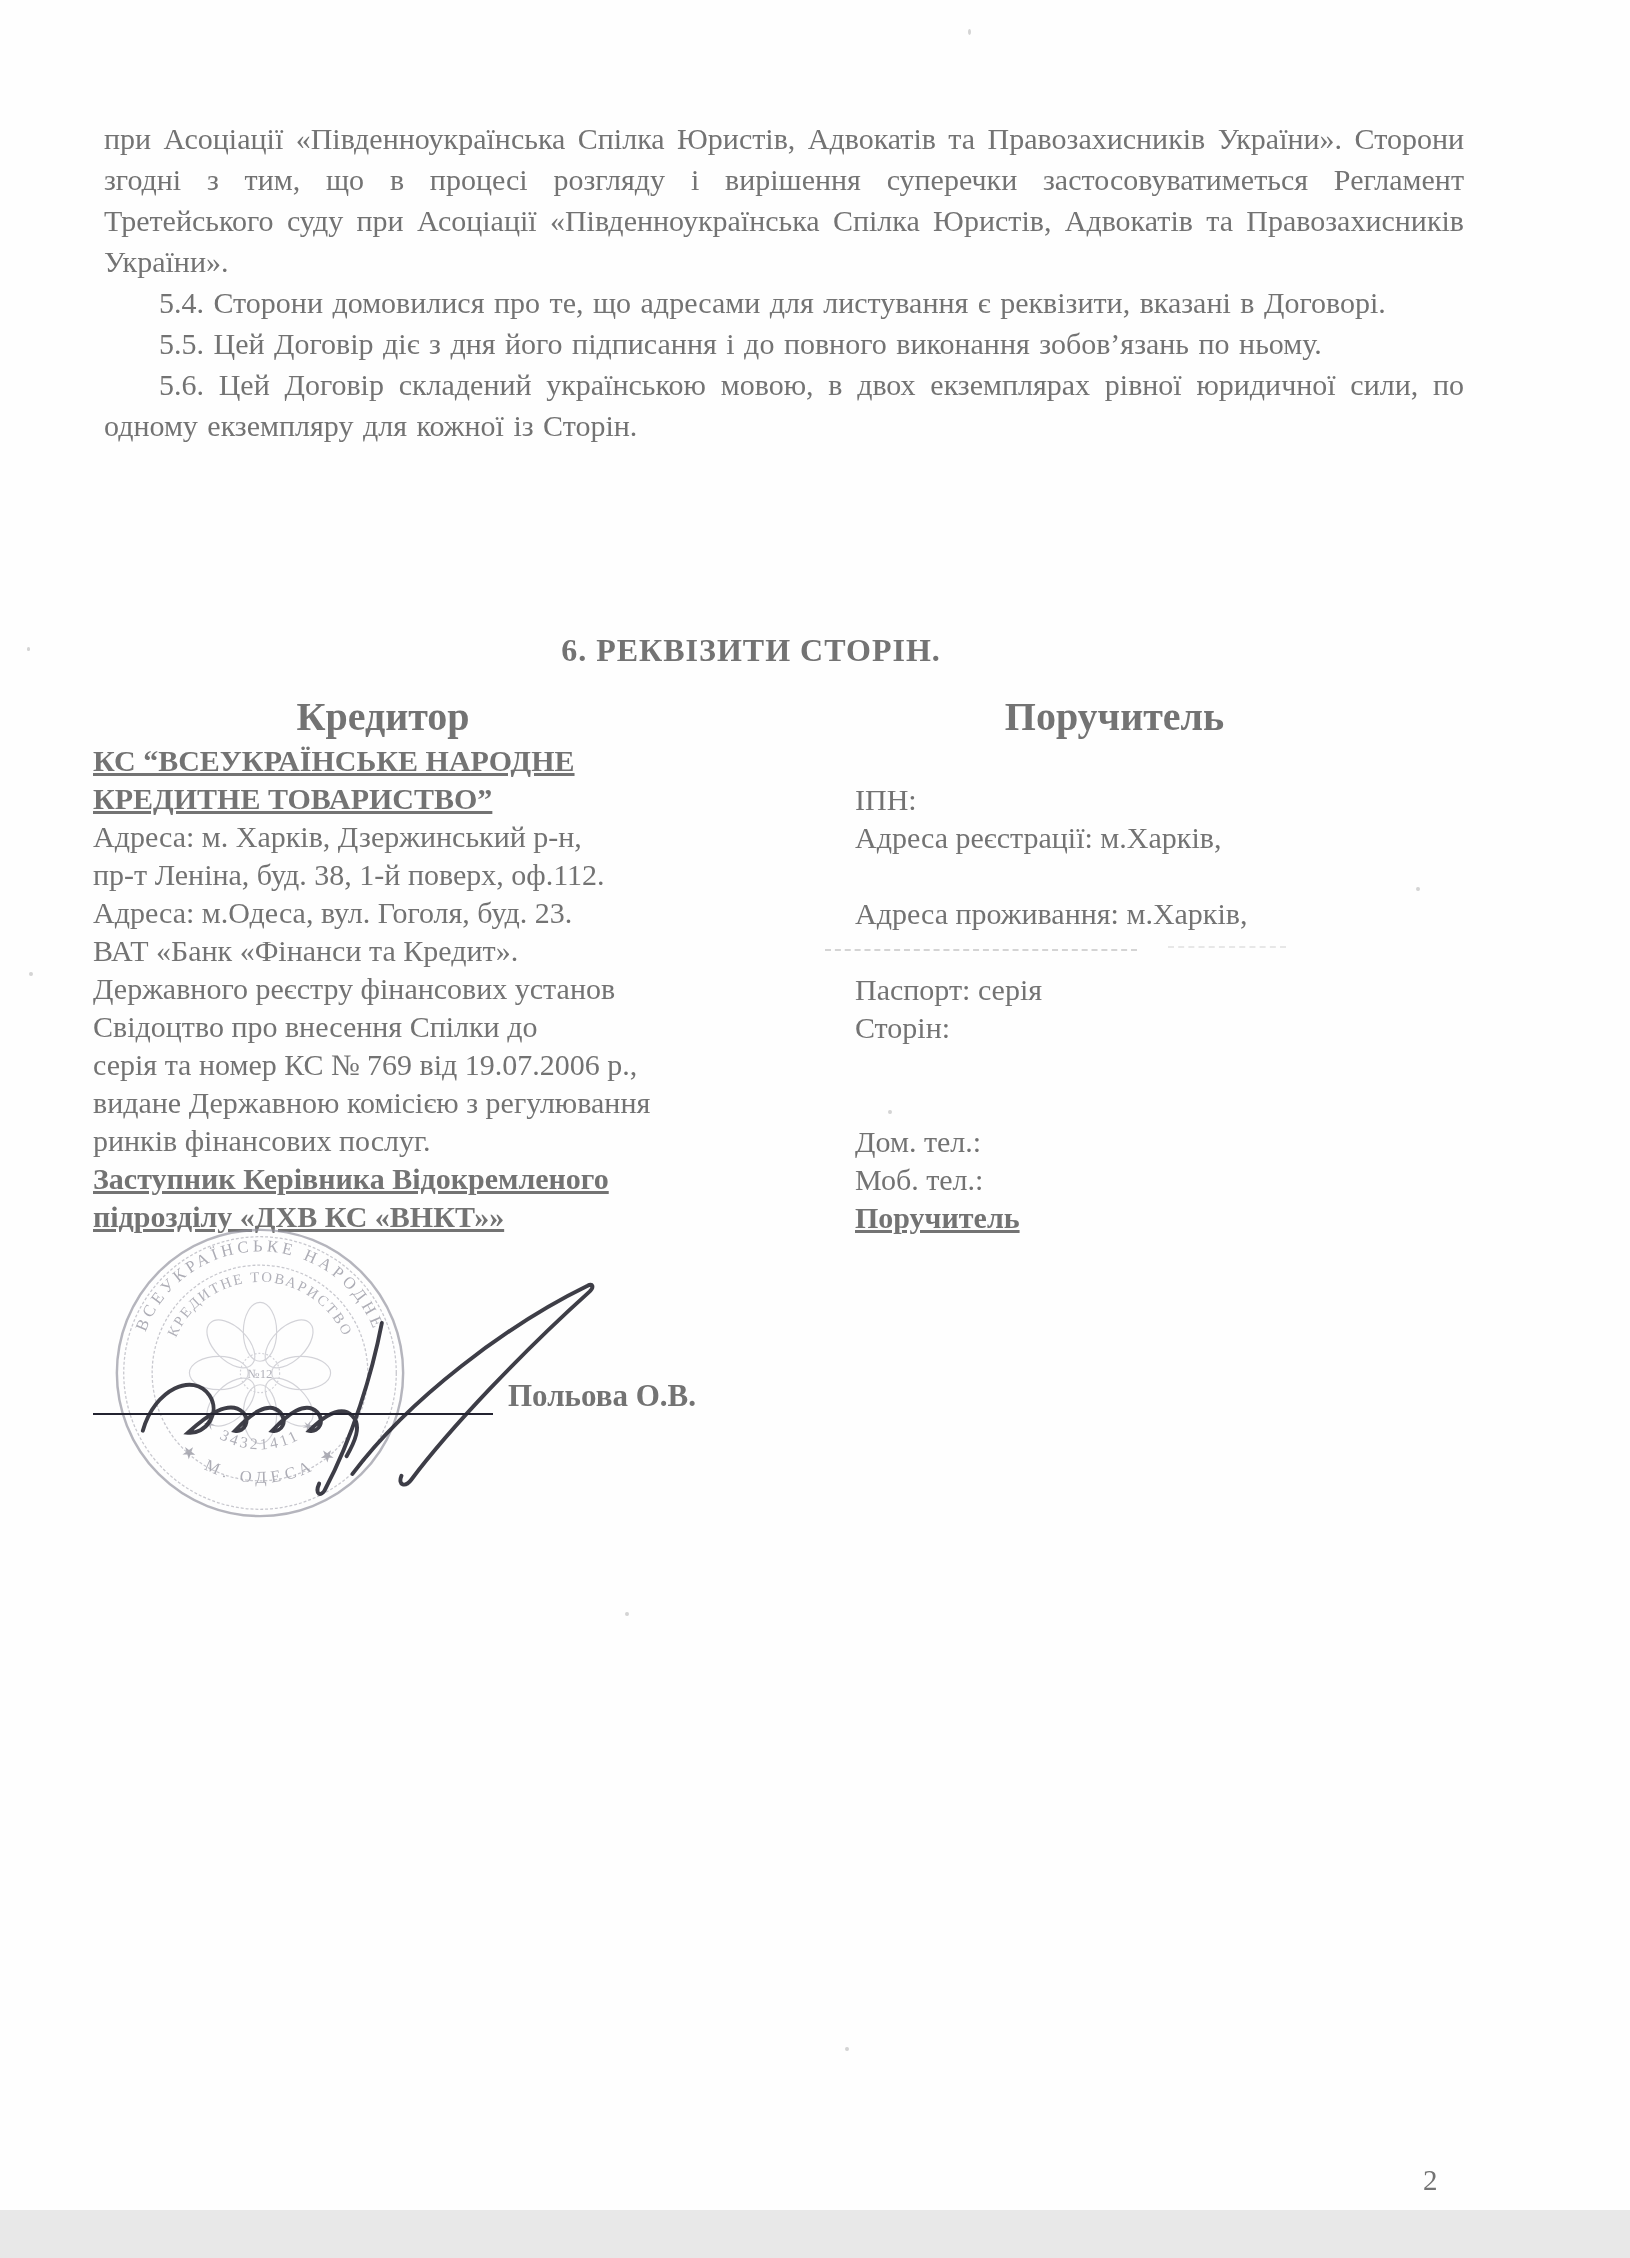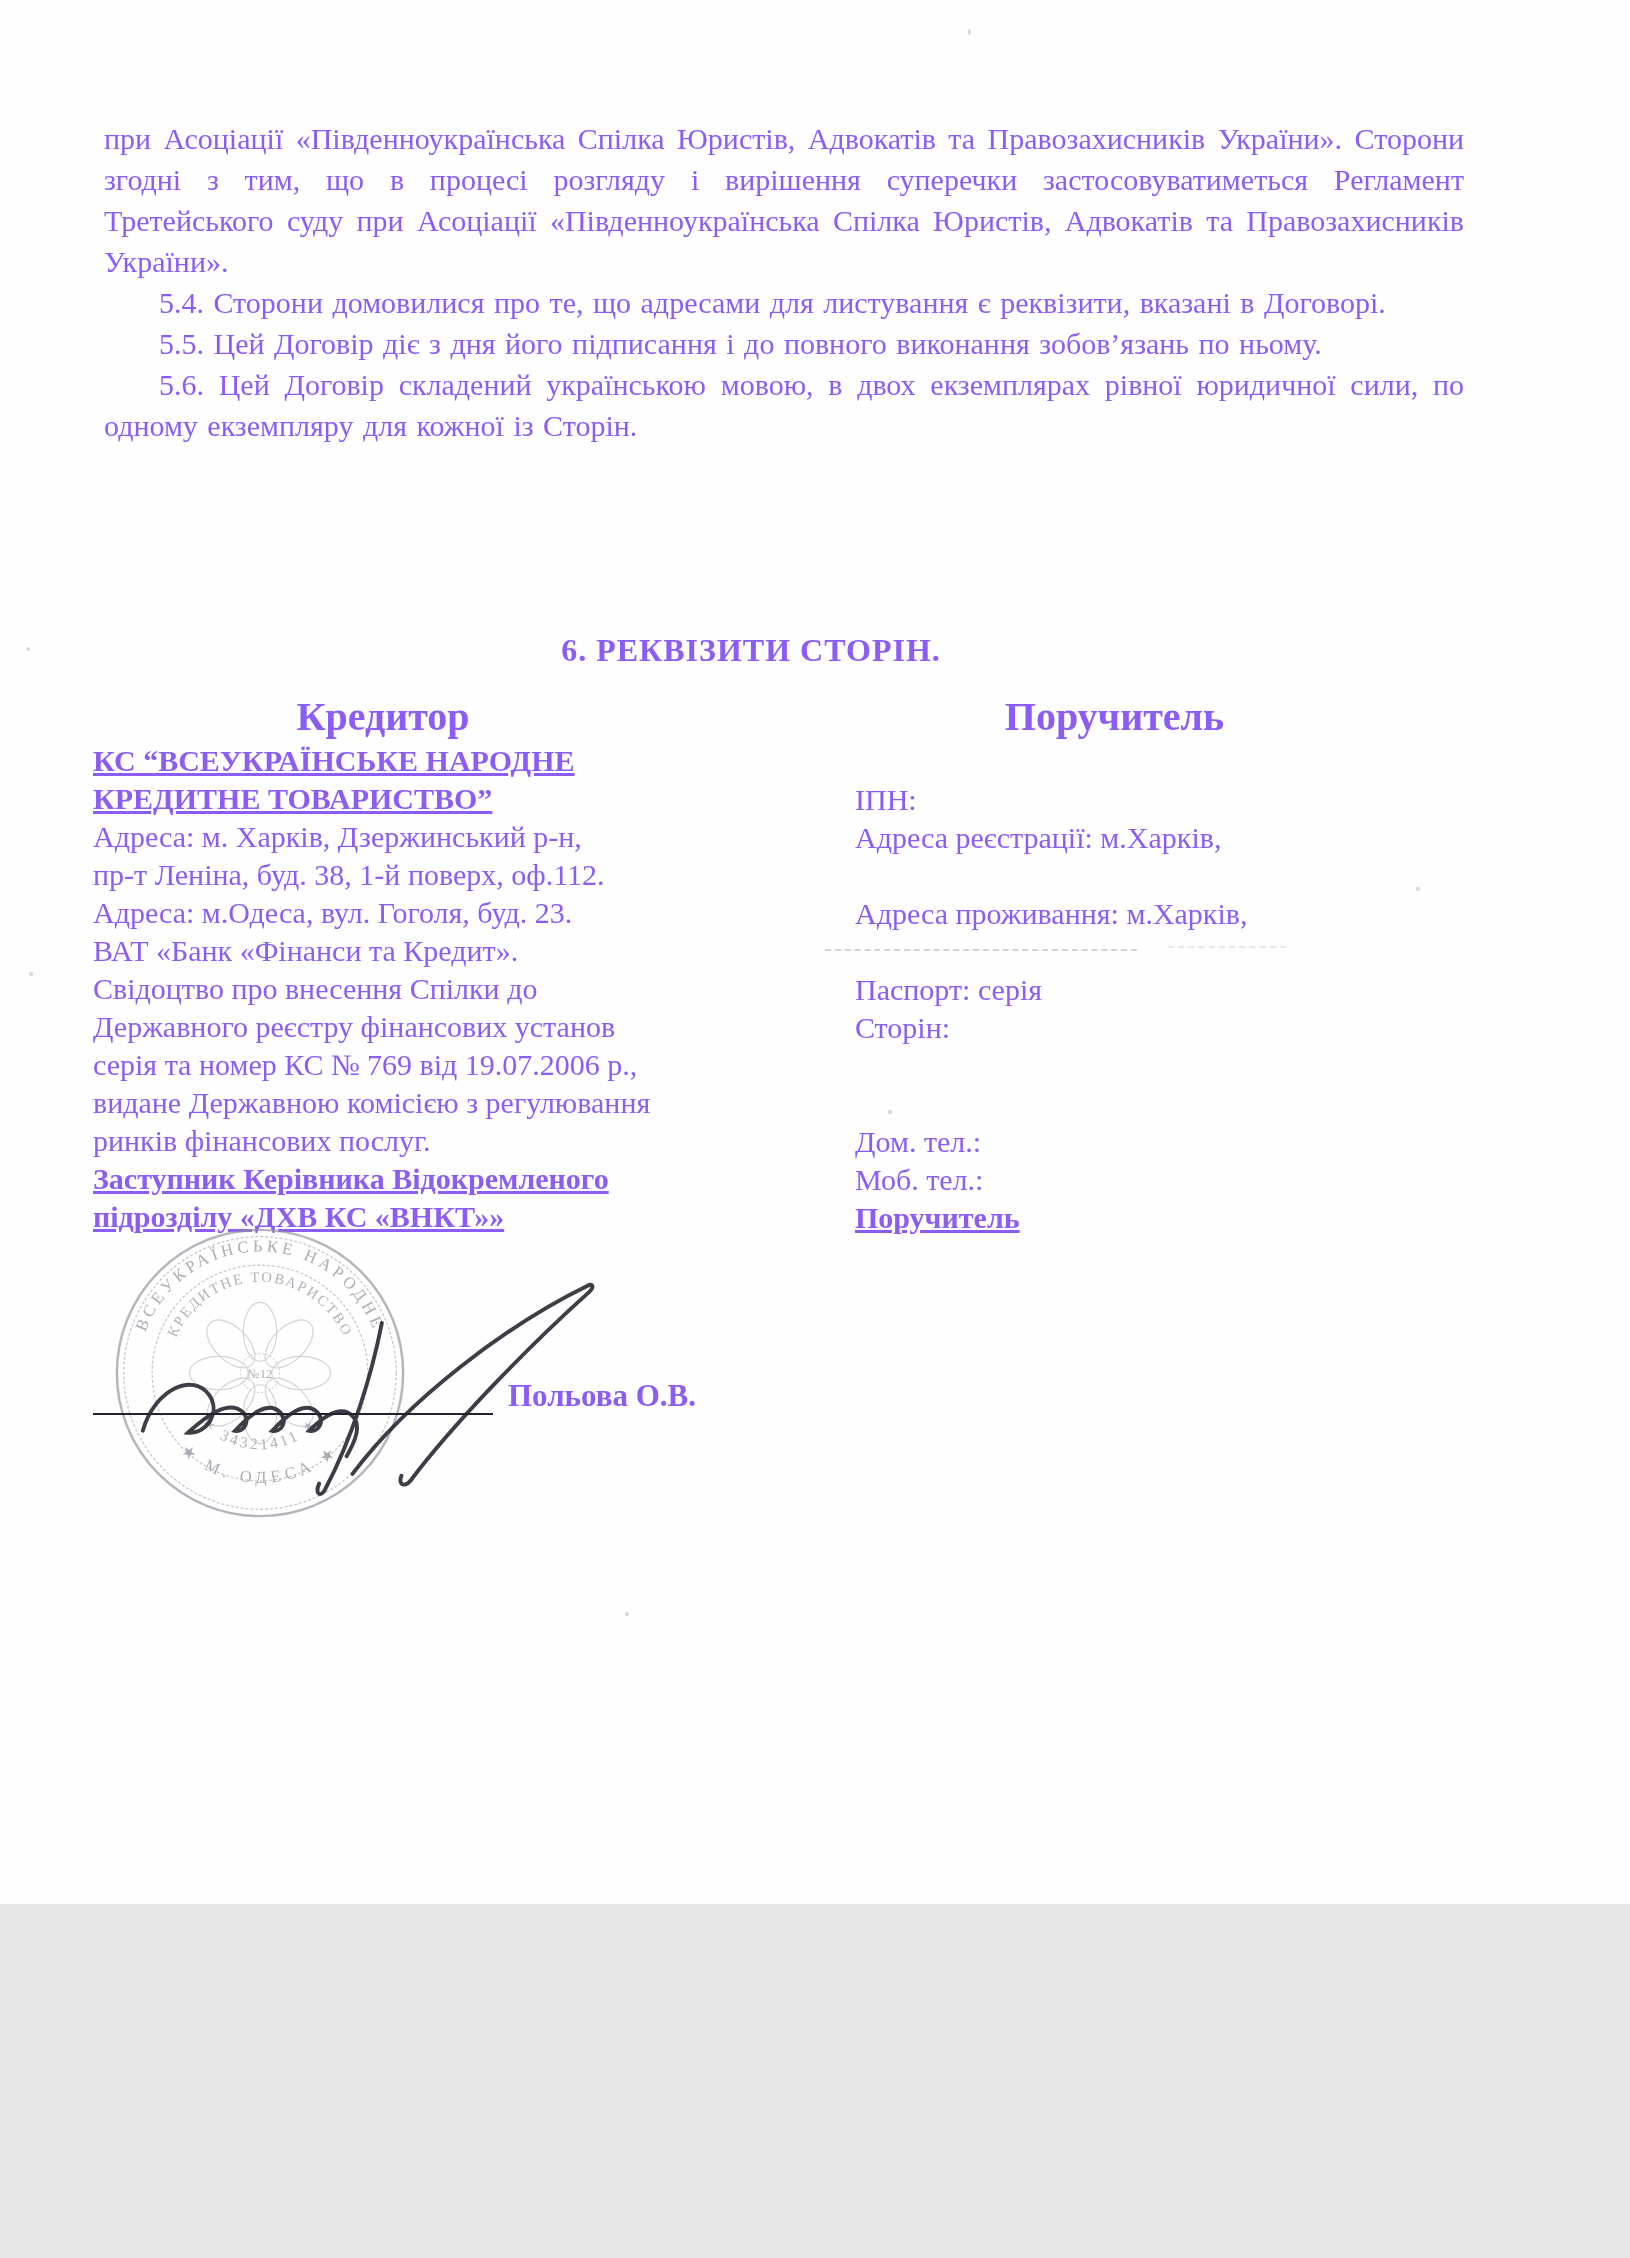--- a/index.html
+++ b/index.html
@@ -1,22 +1,22 @@
 <!DOCTYPE html>
 <html><head>
 <meta charset="utf-8">
 <style>
   html, body { margin:0; padding:0; background:#e8e8e8; }
   .page {
     position:relative;
-    width:1631px; height:1904px;
+    width:1631px; height:2210px;
     margin:0 auto;
     background:#fefefe;
     font-family:"Liberation Serif","DejaVu Serif",serif;
-    color:#8b5cf6;
+    color:#737373;
     overflow:hidden;
   }
   
   .clauses {
     position:absolute; top:118px; left:104px; width:1360px;
     font-size:30px; line-height:41px;
     text-align:justify; text-align-last:left;
     word-spacing:2px;
   }
   .clauses p { margin:0; }
@@ -75,22 +75,22 @@
   <h2 class="section-heading">6. РЕКВІЗИТИ СТОРІН.</h2>
 
   <div class="col col-left">
     <div class="col-header">Кредитор</div>
     <div class="line bold">КС “ВСЕУКРАЇНСЬКЕ НАРОДНЕ</div>
     <div class="line bold">КРЕДИТНЕ ТОВАРИСТВО”</div>
     <div class="line">Адреса: м. Харків, Дзержинський р-н,</div>
     <div class="line">пр-т Леніна, буд. 38, 1-й поверх, оф.112.</div>
     <div class="line">Адреса: м.Одеса, вул. Гоголя, буд. 23.</div>
     <div class="line">ВАТ «Банк «Фінанси та Кредит».</div>
+    <div class="line">Державного реєстру фінансових установ</div>
     <div class="line">Свідоцтво про внесення Спілки до</div>
-    <div class="line">Державного реєстру фінансових установ</div>
     <div class="line">серія та номер КС № 769 від 19.07.2006 р.,</div>
     <div class="line">видане Державною комісією з регулювання</div>
     <div class="line">ринків фінансових послуг.</div>
     <div class="line bold">Заступник Керівника  Відокремленого</div>
     <div class="line bold">підрозділу  «ДХВ КС «ВНКТ»»</div>
   </div>
 
   <div class="col col-right">
     <div class="col-header">Поручитель</div>
     <div class="line">ІПН:</div>

